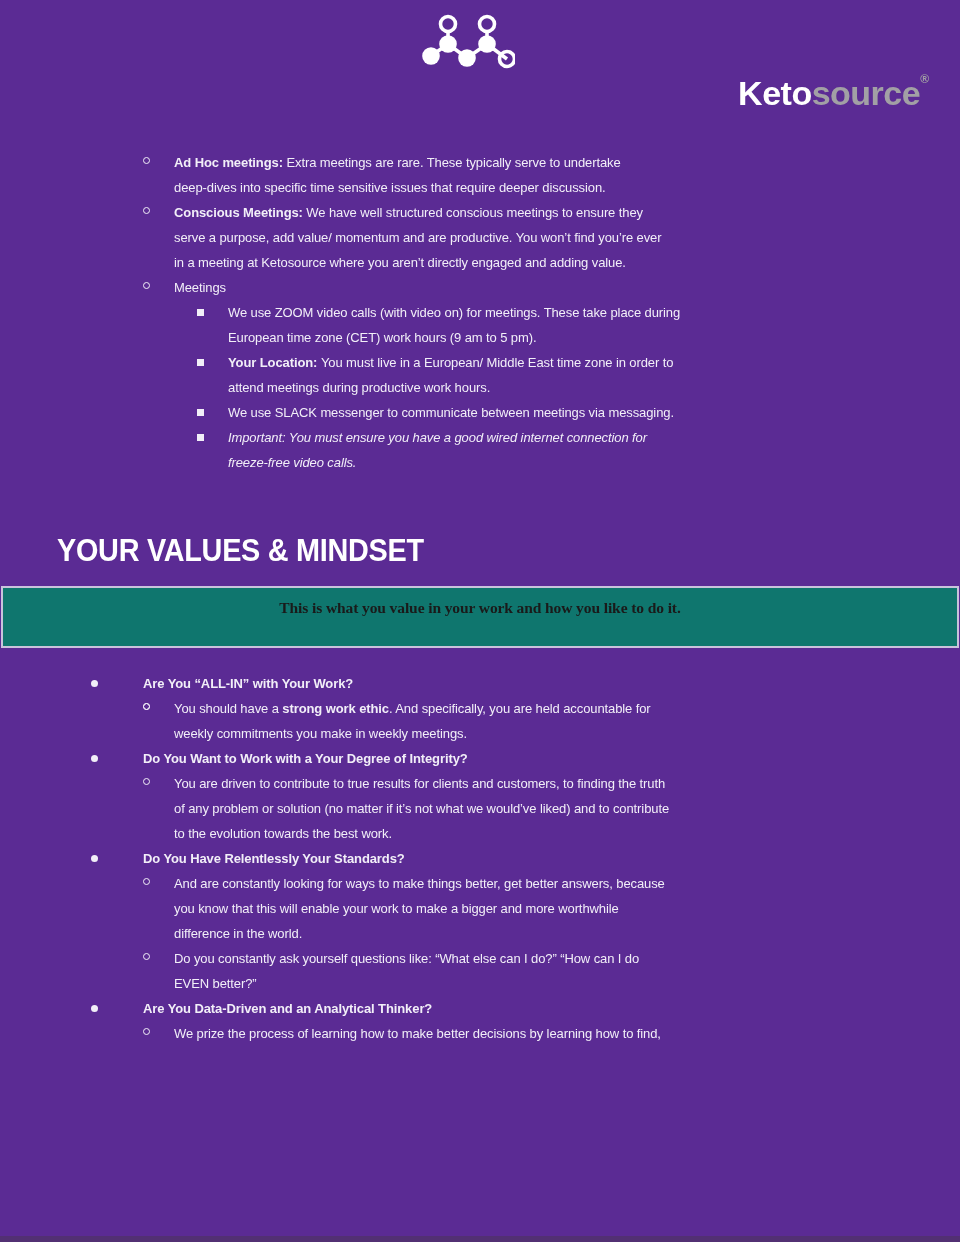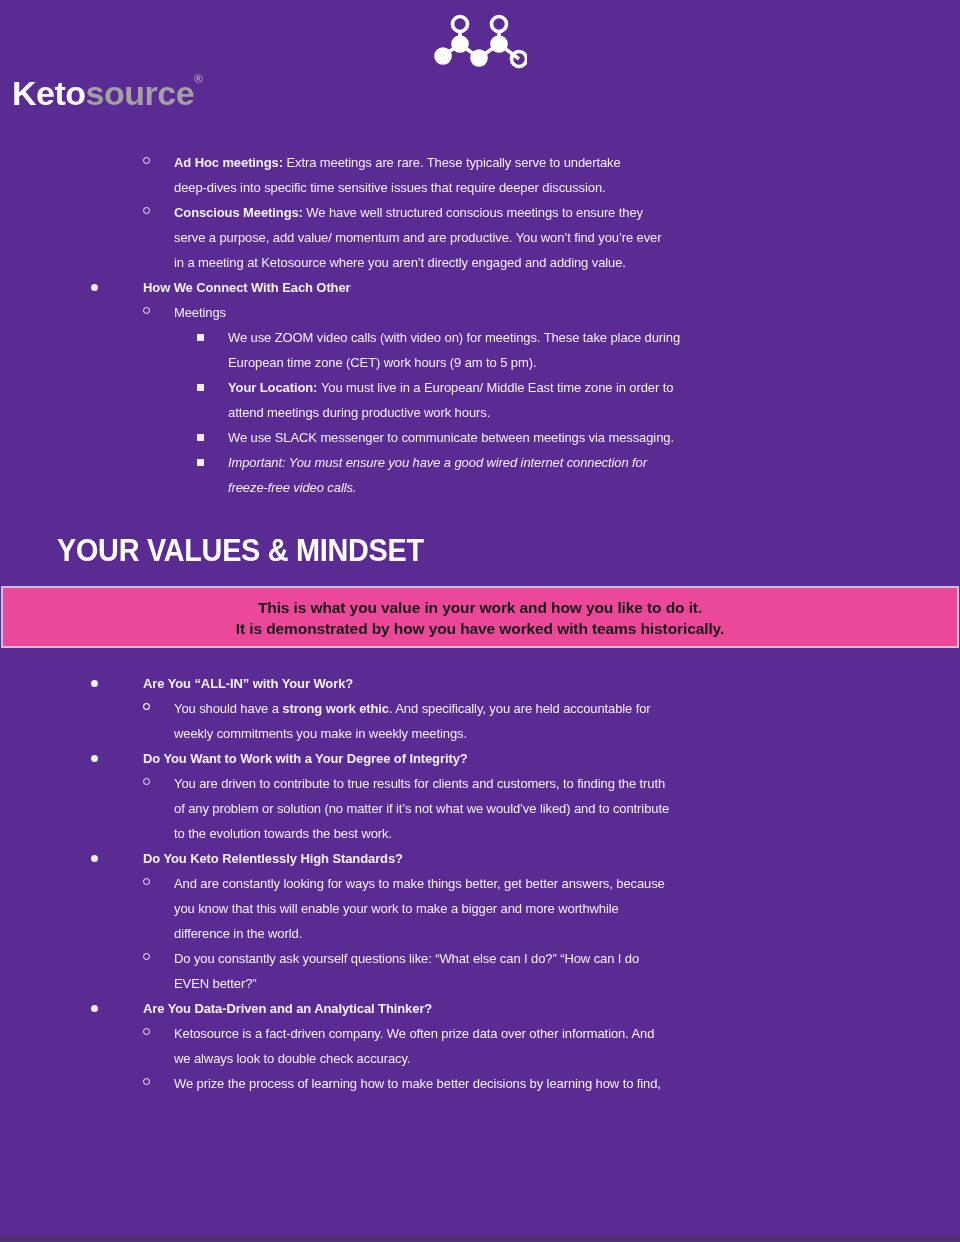--- a/index.html
+++ b/index.html
@@ -3,21 +3,21 @@
 <meta charset="utf-8">
 <style>
   html,body{margin:0;padding:0;}
   body{width:960px;height:1242px;position:relative;overflow:hidden;
        background:#5b2b94;
        font-family:"Liberation Sans","DejaVu Sans",sans-serif;
        color:#f2eff8;}
   .page{position:absolute;inset:0;}
 
   
-  .logo{position:absolute;top:12px;left:0;width:929px;text-align:left;margin-left:12px;}
+  .logo{position:absolute;top:12px;left:0;width:929px;text-align:right;}
   .logo svg{display:block;margin:0 auto;}
   .wordmark{margin-top:3px;font-size:34px;font-weight:700;letter-spacing:-0.5px;line-height:1;}
   .wordmark .keto{color:#ffffff;}
   .wordmark .source{color:#a2a0a5;}
   .wordmark .reg{color:#a2a0a5;font-size:12px;font-weight:700;vertical-align:22px;letter-spacing:0;}
 
   
   .list{position:absolute;left:0;width:960px;box-sizing:border-box;}
   .list-meetings{top:150px;}
   .list-values{top:671px;}
@@ -33,23 +33,23 @@
   .rb{font-weight:700;}
   .ri{font-style:italic;}
 
   
   .h1{position:absolute;top:535px;left:57px;margin:0;color:#ffffff;
       font-size:31px;font-weight:700;line-height:1;letter-spacing:-0.3px;
       transform:scaleX(0.93);transform-origin:left center;white-space:nowrap;}
 
   
   .banner{position:absolute;top:586px;left:1px;right:1px;height:62px;
-          box-sizing:border-box;background:#ec4899;border:2px solid #c9c2dc;
+          box-sizing:border-box;background:#0f766e;border:2px solid #c9c2dc;
           padding-top:9px;text-align:center;color:#1a1a1a;
-          font-size:15.5px;font-weight:700;line-height:21px;letter-spacing:-0.1px;}
+          font-size:15.5px;font-weight:700;line-height:21px;letter-spacing:-0.1px;font-family:Liberation Serif, serif;}
 
   
   .bottom-strip{position:absolute;left:0;bottom:0;width:960px;height:6px;background:#523073;}
 </style>
 </head>
 <body>
 
 <div class="page">
 
   <div class="logo">
@@ -78,24 +78,20 @@
         <span class="mk"></span>
         <div class="tx"><span class="rb">Ad Hoc meetings: </span><span>Extra meetings are rare. These typically serve to undertake
 deep-dives into specific time sensitive issues that require deeper discussion.</span></div>
       </div>
     <div class="li lv2">
         <span class="mk"></span>
         <div class="tx"><span class="rb">Conscious Meetings: </span><span>We have well structured conscious meetings to ensure they
 serve a purpose, add value/ momentum and are productive. You won’t find you’re ever
 in a meeting at Ketosource where you aren’t directly engaged and adding value.</span></div>
       </div>
-    <div class="li lv1">
-        <span class="mk"></span>
-        <div class="tx"><span class="rb">How We Connect With Each Other</span></div>
-      </div>
     <div class="li lv2">
         <span class="mk"></span>
         <div class="tx"><span>Meetings</span></div>
       </div>
     <div class="li lv3">
         <span class="mk"></span>
         <div class="tx"><span>We use ZOOM video calls (with video on) for meetings. These take place during
 European time zone (CET) work hours (9 am to 5 pm).</span></div>
       </div>
     <div class="li lv3">
@@ -111,21 +107,20 @@
         <span class="mk"></span>
         <div class="tx"><span class="ri">Important: You must ensure you have a good wired internet connection for
 freeze-free video calls.</span></div>
       </div>
   </div>
 
   <h1 class="h1">YOUR VALUES &amp; MINDSET</h1>
 
   <div class="banner">
     <div>This is what you value in your work and how you like to do it.</div>
-    <div>It is demonstrated by how you have worked with teams historically.</div>
   </div>
 
   <div class="list list-values">
     <div class="li lv1">
         <span class="mk"></span>
         <div class="tx"><span class="rb">Are You “ALL-IN” with Your Work?</span></div>
       </div>
     <div class="li lv2">
         <span class="mk"></span>
       </div>
@@ -139,42 +134,37 @@
         <div class="tx"><span class="rb">Do You Want to Work with a Your Degree of Integrity?</span></div>
       </div>
     <div class="li lv2">
         <span class="mk"></span>
         <div class="tx"><span>You are driven to contribute to true results for clients and customers, to finding the truth
 of any problem or solution (no matter if it’s not what we would’ve liked) and to contribute
 to the evolution towards the best work.</span></div>
       </div>
     <div class="li lv1">
         <span class="mk"></span>
-        <div class="tx"><span class="rb">Do You Keto Relentlessly High Standards?</span></div>
+        <div class="tx"><span class="rb">Do You Have Relentlessly Your Standards?</span></div>
       </div>
     <div class="li lv2">
         <span class="mk"></span>
         <div class="tx"><span>And are constantly looking for ways to make things better, get better answers, because
 you know that this will enable your work to make a bigger and more worthwhile
 difference in the world.</span></div>
       </div>
     <div class="li lv2">
         <span class="mk"></span>
         <div class="tx"><span>Do you constantly ask yourself questions like: “What else can I do?” “How can I do
 EVEN better?”</span></div>
       </div>
     <div class="li lv1">
         <span class="mk"></span>
         <div class="tx"><span class="rb">Are You Data-Driven and an Analytical Thinker?</span></div>
       </div>
     <div class="li lv2">
         <span class="mk"></span>
-        <div class="tx"><span>Ketosource is a fact-driven company. We often prize data over other information. And
-we always look to double check accuracy.</span></div>
-      </div>
-    <div class="li lv2">
-        <span class="mk"></span>
         <div class="tx"><span>We prize the process of learning how to make better decisions by learning how to find,</span></div>
       </div>
   </div>
 
   <div class="bottom-strip"></div>
 </div>
 
 </body></html>

